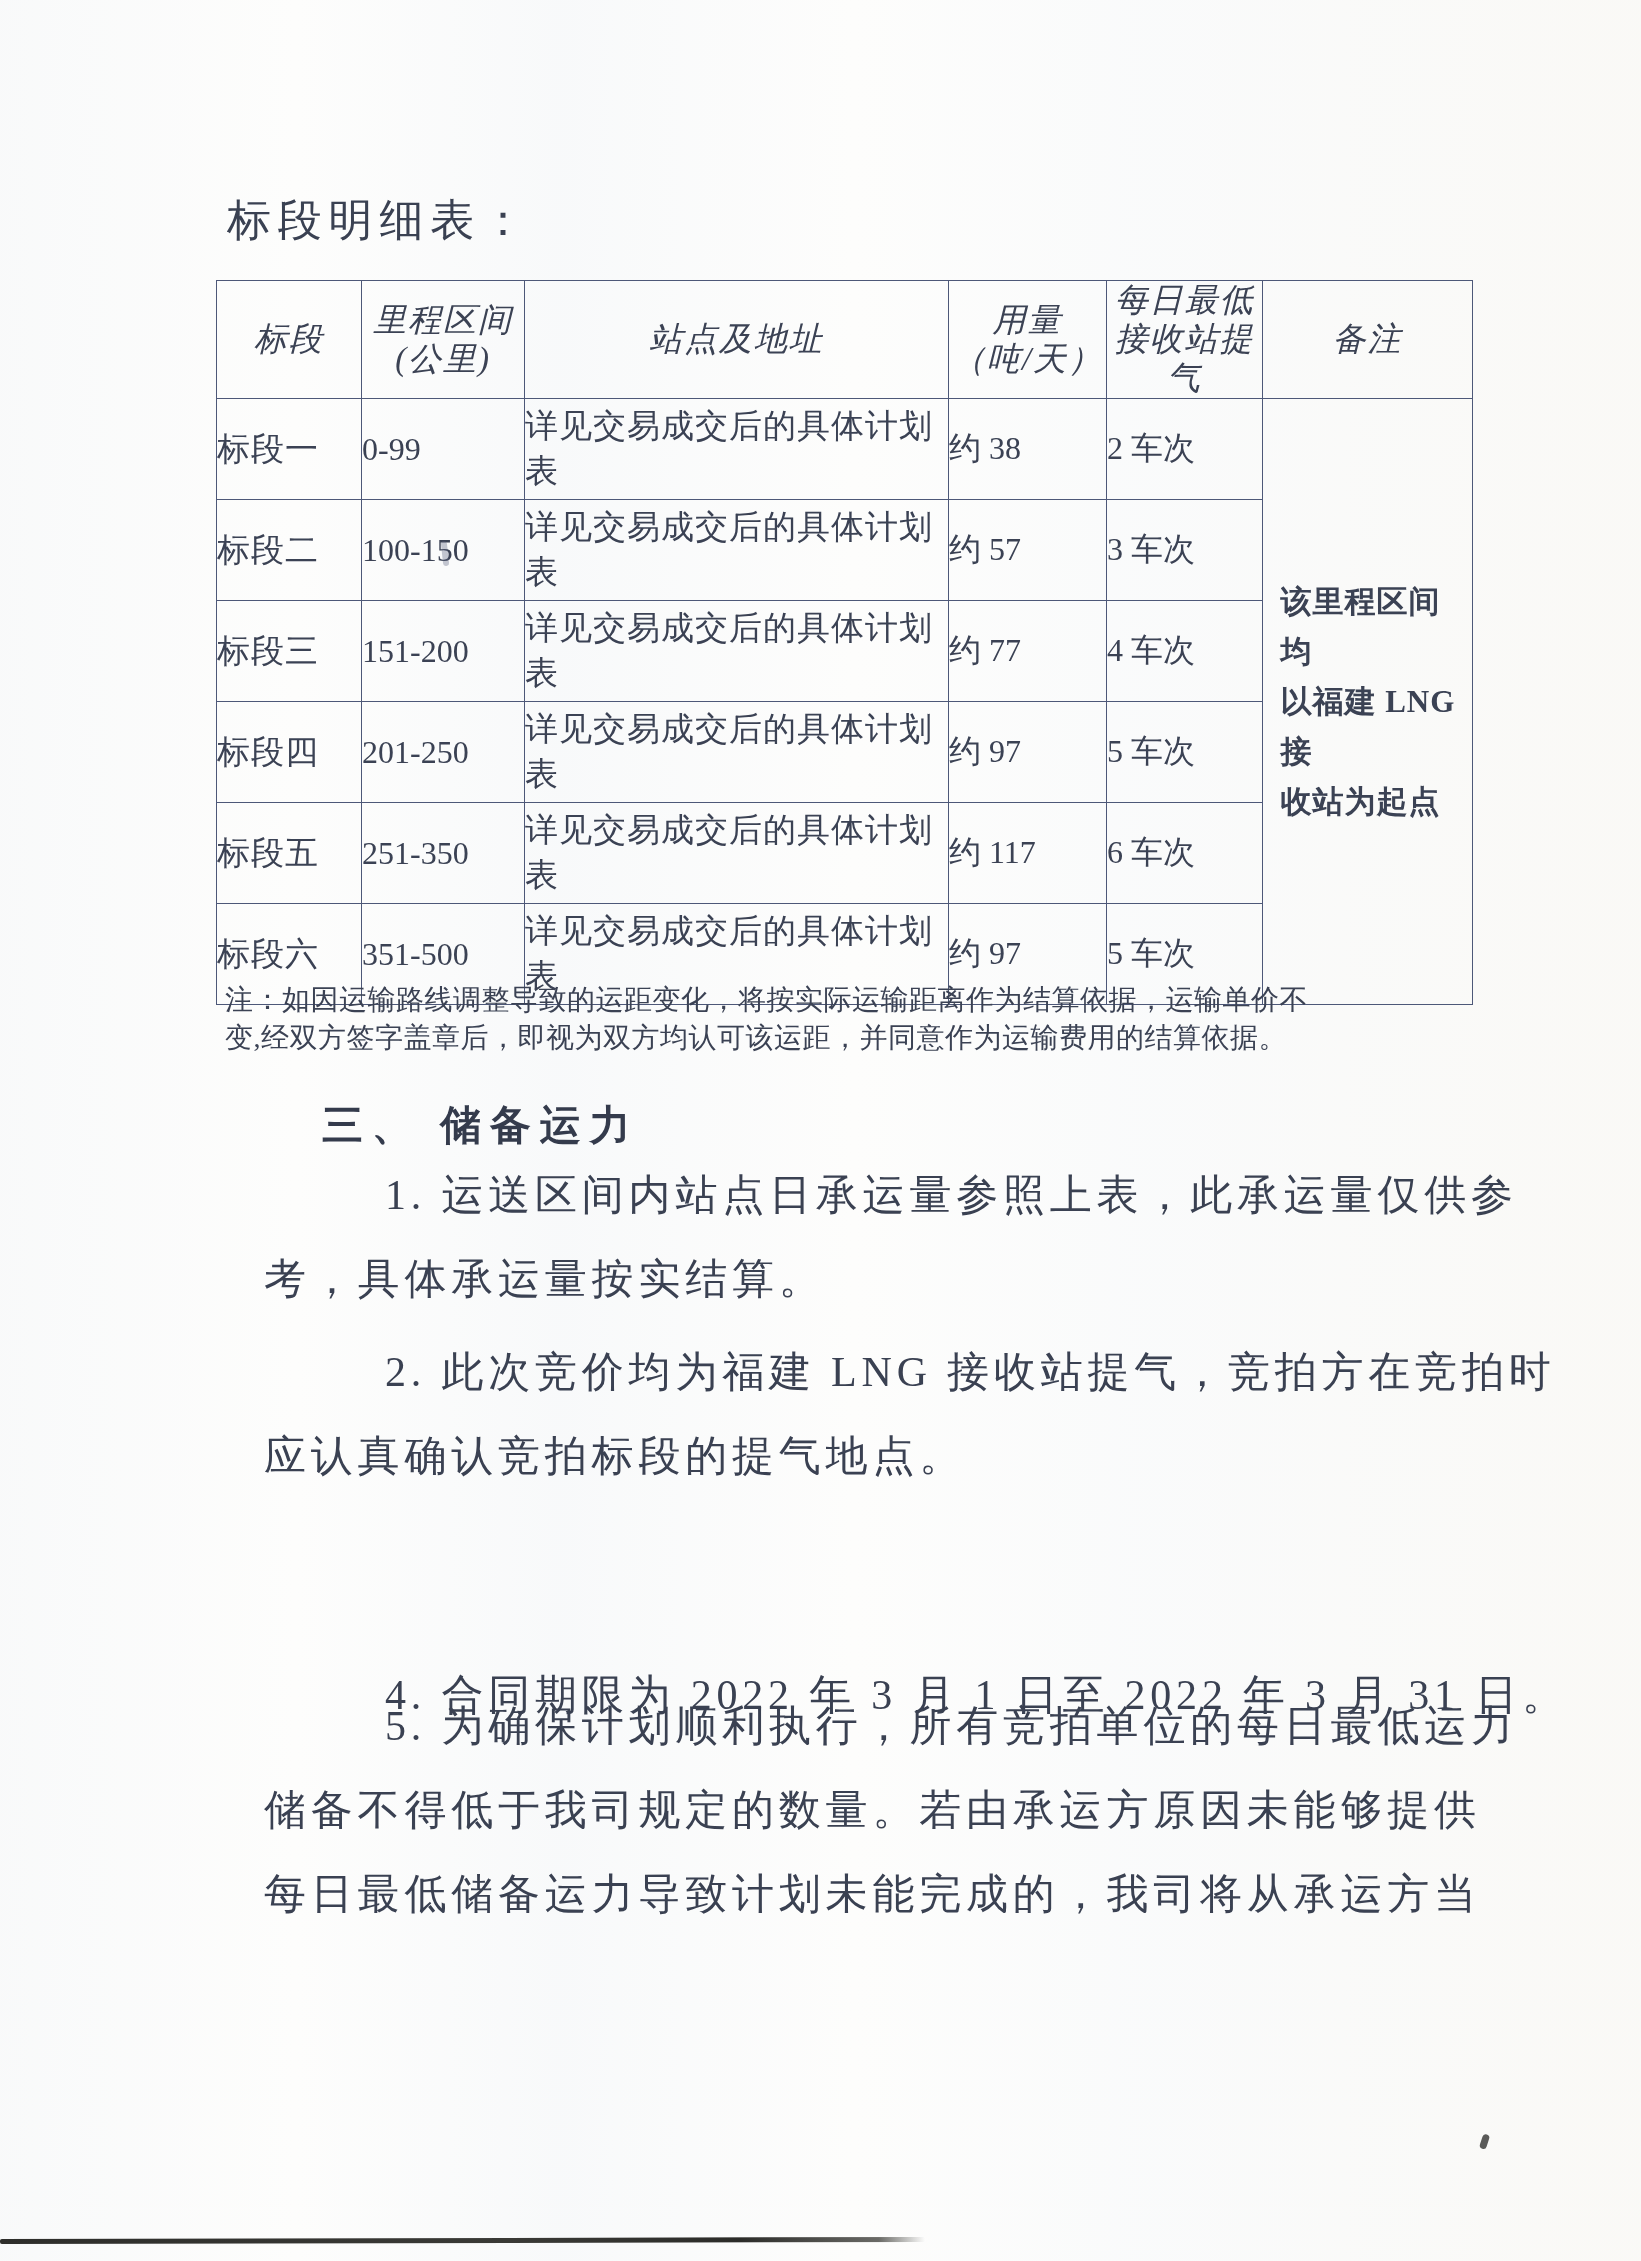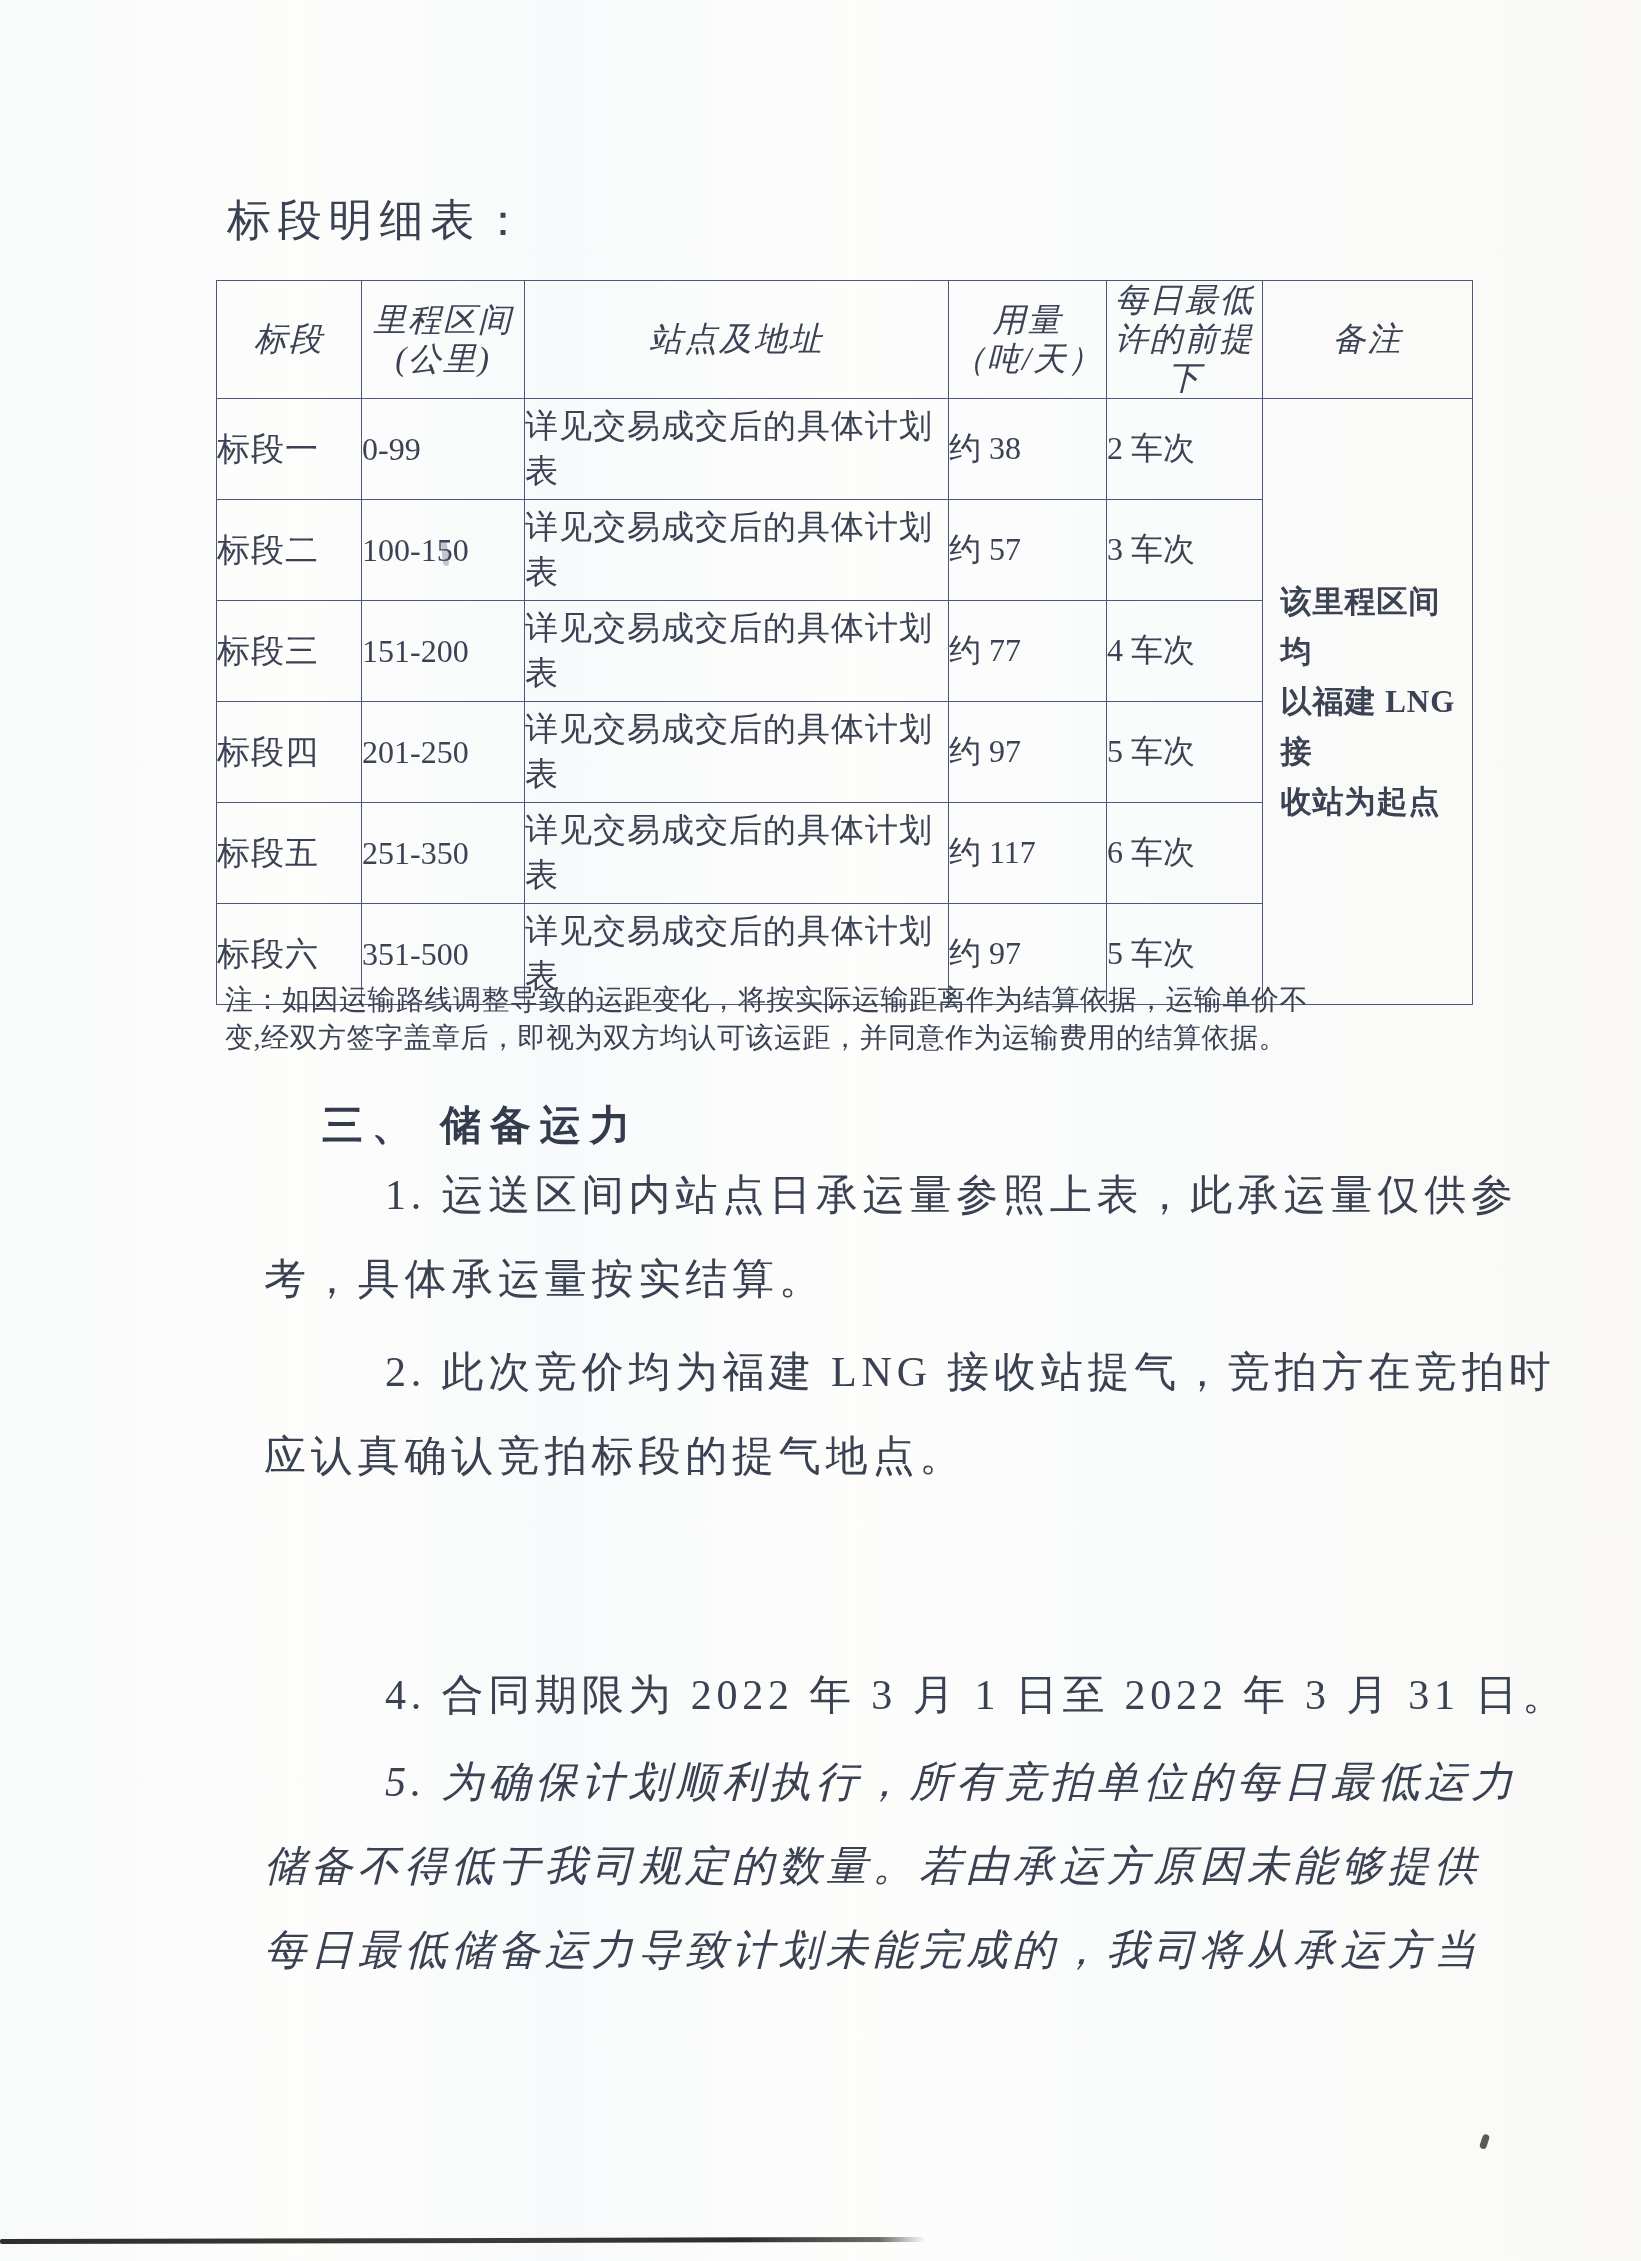--- a/index.html
+++ b/index.html
@@ -52,21 +52,21 @@
   .body-item{
     position:absolute;left:232px;width:1255px;
     font-size:42px;line-height:84px;letter-spacing:4.8px;color:#3a4152;
   }
   .body-line{white-space:nowrap;margin-left:32px;}
   .body-line.indent{padding-left:121px;}
   .item-1{top:1153px;}
   .item-2{top:1330px;}
   .item-3{top:1487px;}
   .item-4{top:1653px;}
-  .item-5{top:1740px;font-style:italic;}
+  .item-5{top:1684px;}
   .scan-bottom-line{
     position:absolute;left:0;top:2238px;width:925px;height:4.8px;
     background:linear-gradient(90deg,#2e2e2b 0%,#3a3a36 55%,#2c2c29 80%,#6a6a66 95%,rgba(0,0,0,0) 100%);
     transform:rotate(-0.12deg);border-radius:1.9px;
   }
   .scan-speck{
     position:absolute;left:1481px;top:2134px;width:6.8px;height:15.4px;
     background:#5a5a58;border-radius:3.9px;transform:rotate(18deg);
   }
   .scan-smudge{
@@ -97,21 +97,21 @@
           <div>里程区间</div>
           <div>(公里)</div>
         </th>
         <th class="hc">站点及地址</th>
         <th class="hc">
           <div>用量</div>
           <div>（吨/天）</div>
         </th>
         <th class="hc">
           <div>每日最低</div>
-          <div>许的前提下</div>
+          <div>接收站提气</div>
         </th>
         <th class="hc">备注</th>
       </tr>
     </thead>
     <tbody>
       <tr>
         <td class="cell-section">标段一</td>
         <td class="cell-range">0-99</td>
         <td class="cell-station">详见交易成交后的具体计划表</td>
         <td class="cell-usage">约 38</td>

